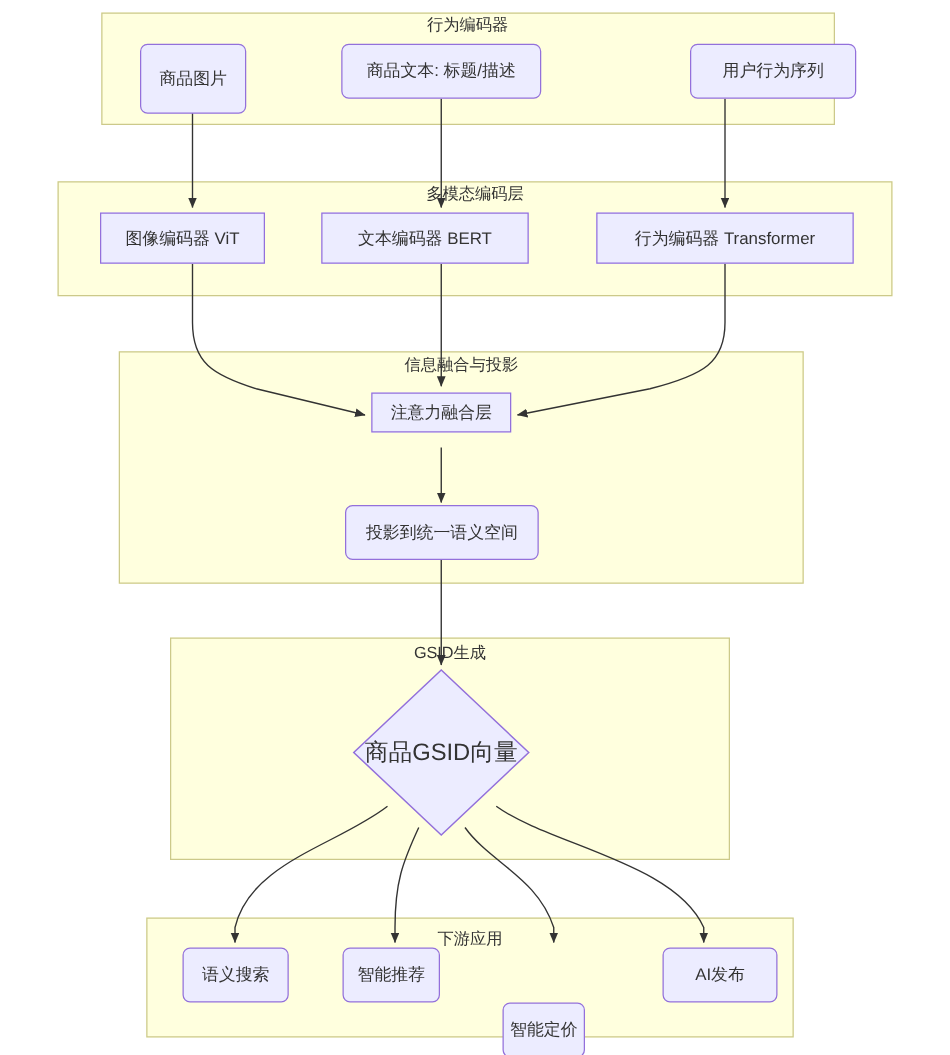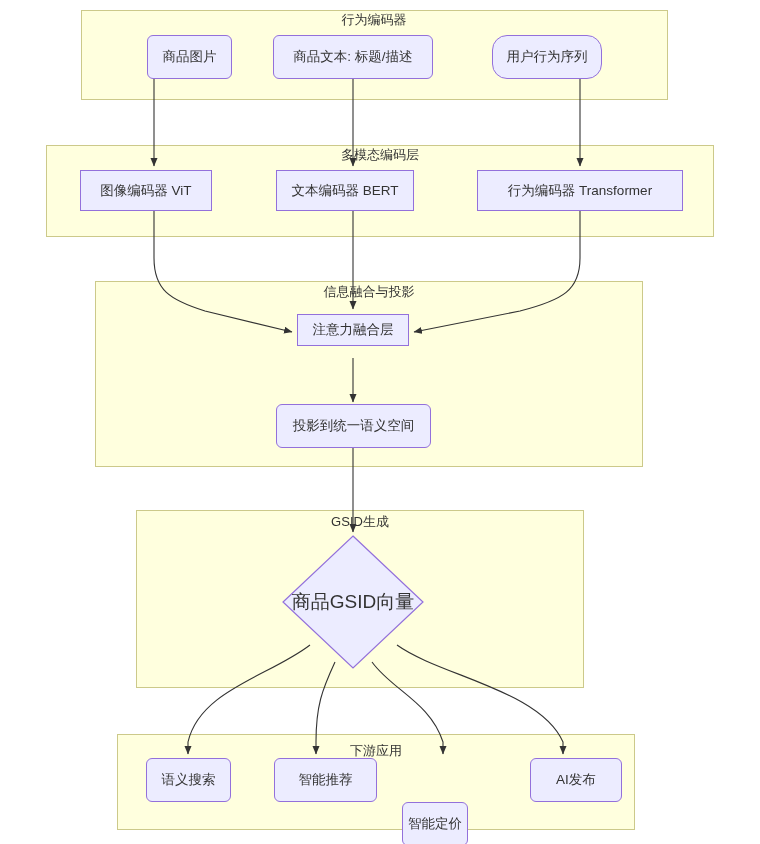--- a/index.html
+++ b/index.html
@@ -52,36 +52,36 @@
       <path d="M397,645 C440,676 540,690 563,742 L563,754"></path>
     </g>
   </svg>
 
   <div class="cluster-title" style="left:374px;top:13px;">行为编码器</div>
   <div class="cluster-title" style="left:380px;top:148px;text-align:center;">多模态编码层</div>
   <div class="cluster-title" style="left:369px;top:285px;">信息融合与投影</div>
   <div class="cluster-title" style="left:360px;top:515px;">GSID生成</div>
   <div class="cluster-title" style="left:376px;top:744px;">下游应用</div>
 
-  <div class="node round" style="left:112px;top:35px;width:85px;height:44px;margin-left:35px;">商品图片</div>
+  <div class="node round" style="left:112px;top:35px;width:85px;height:56px;">商品图片</div>
   <div class="node round" style="left:273px;top:35px;width:160px;height:44px;text-align:center;">商品文本: 标题/描述</div>
-  <div class="node round" style="left:492px;top:35px;width:110px;height:44px;border-radius:15px;">用户行为序列</div>
+  <div class="node round" style="left:552px;top:35px;width:133px;height:44px;">用户行为序列</div>
 
   <div class="node" style="left:80px;top:170px;width:132px;height:41px;">图像编码器 ViT</div>
-  <div class="node" style="left:276px;top:170px;width:138px;height:41px;">文本编码器 BERT</div>
+  <div class="node" style="left:257px;top:170px;width:166px;height:41px;">文本编码器 BERT</div>
   <div class="node" style="left:477px;top:170px;width:206px;height:41px;">行为编码器 Transformer</div>
 
   <div class="node" style="left:297px;top:314px;width:112px;height:32px;">注意力融合层</div>
   <div class="node round" style="left:276px;top:404px;width:155px;height:44px;">投影到统一语义空间</div>
 
   <div class="diamond-wrap" style="left:281px;top:534px;width:144px;height:136px;">
     <svg width="144" height="136" viewBox="0 0 144 136">
       <polygon points="72,2 142,68 72,134 2,68" fill="#ececff" stroke="#9370db" stroke-width="1.2"></polygon>
     </svg>
     <div class="diamond-label">商品GSID向量</div>
   </div>
 
   <div class="node round" style="left:146px;top:758px;width:85px;height:44px;">语义搜索</div>
-  <div class="node round" style="left:274px;top:758px;width:103px;height:44px;">智能推荐</div>
+  <div class="node round" style="left:274px;top:758px;width:78px;height:44px;">智能推荐</div>
   <div class="node round" style="left:402px;top:802px;width:66px;height:44px;">智能定价</div>
   <div class="node round" style="left:530px;top:758px;width:92px;height:44px;">AI发布</div>
 
 </div>
 
 </body></html>

